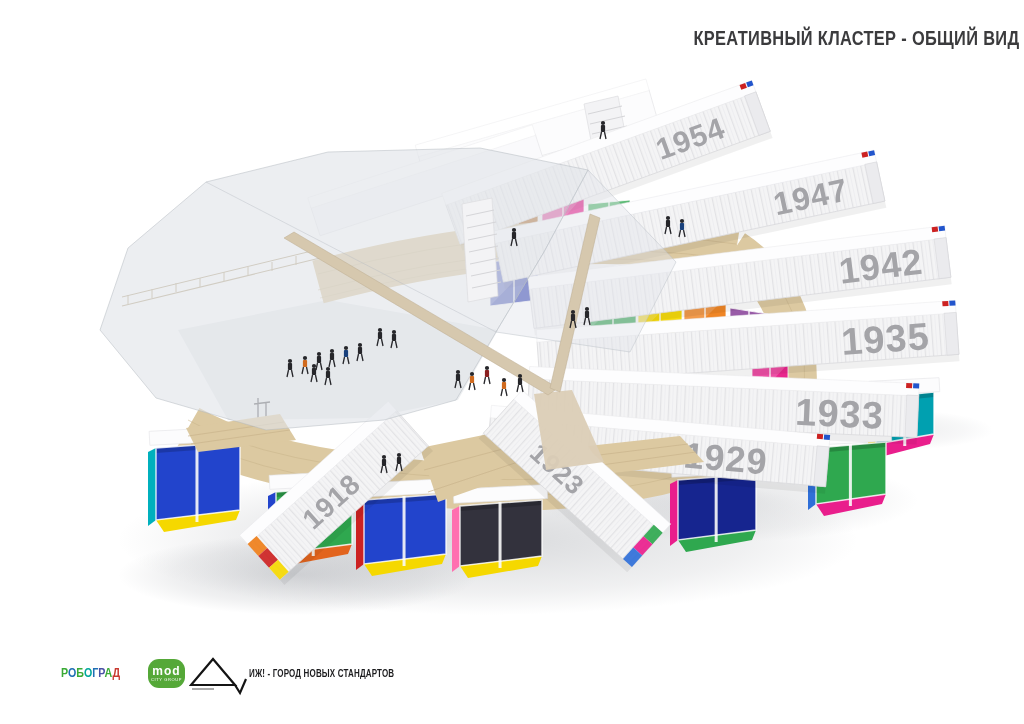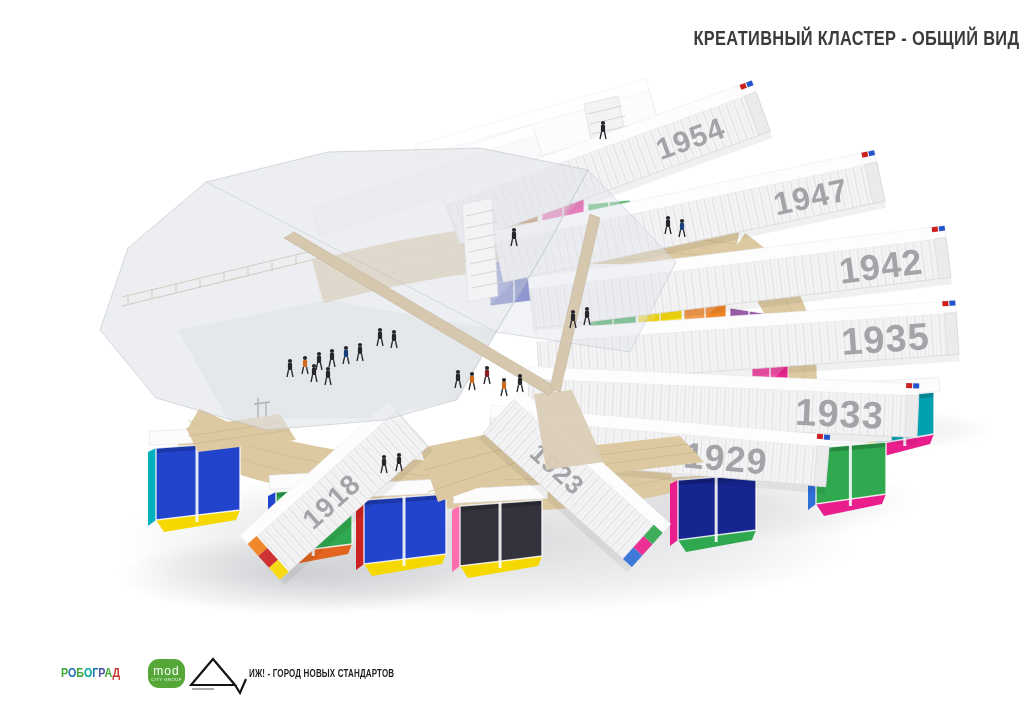--- a/index.html
+++ b/index.html
@@ -4,21 +4,21 @@
 <style>
   html,body{margin:0;padding:0;background:#fff;font-family:"Liberation Sans",sans-serif;}
   .page{position:relative;width:1024px;height:724px;background:#ffffff;overflow:hidden;margin-left:28px;}
   .title{position:absolute;top:26px;right:33px;font-size:20.5px;font-weight:bold;color:#3b3b3d;
          letter-spacing:.4px;transform:scaleX(.8);transform-origin:100% 50%;white-space:nowrap;}
   svg.scene{position:absolute;left:0;top:0;}
   .robograd{position:absolute;left:33px;top:665px;font-size:13px;font-weight:bold;
             transform:scaleX(.82);transform-origin:0 50%;white-space:nowrap;}
   .modlogo{position:absolute;left:120px;top:659px;width:37px;height:29px;border-radius:11px;
            color:#fff;display:flex;flex-direction:column;align-items:center;justify-content:center;line-height:1;}
-  .modlogo .m1{font-size:12px;font-weight:normal;letter-spacing:1px;}
+  .modlogo .m1{font-size:12px;font-weight:bold;letter-spacing:1px;}
   .modlogo .m2{font-size:4px;letter-spacing:.6px;text-transform:uppercase;margin-top:1px;}
   .izh-logo{position:absolute;left:161px;top:651px;}
   .partner{position:absolute;left:221px;top:668px;font-size:10px;font-weight:bold;color:#1d1d1f;
            transform:scaleX(.8);transform-origin:0 50%;white-space:nowrap;letter-spacing:.2px;}
 </style>
 </head>
 <body>
 
 <div class="page">
 

